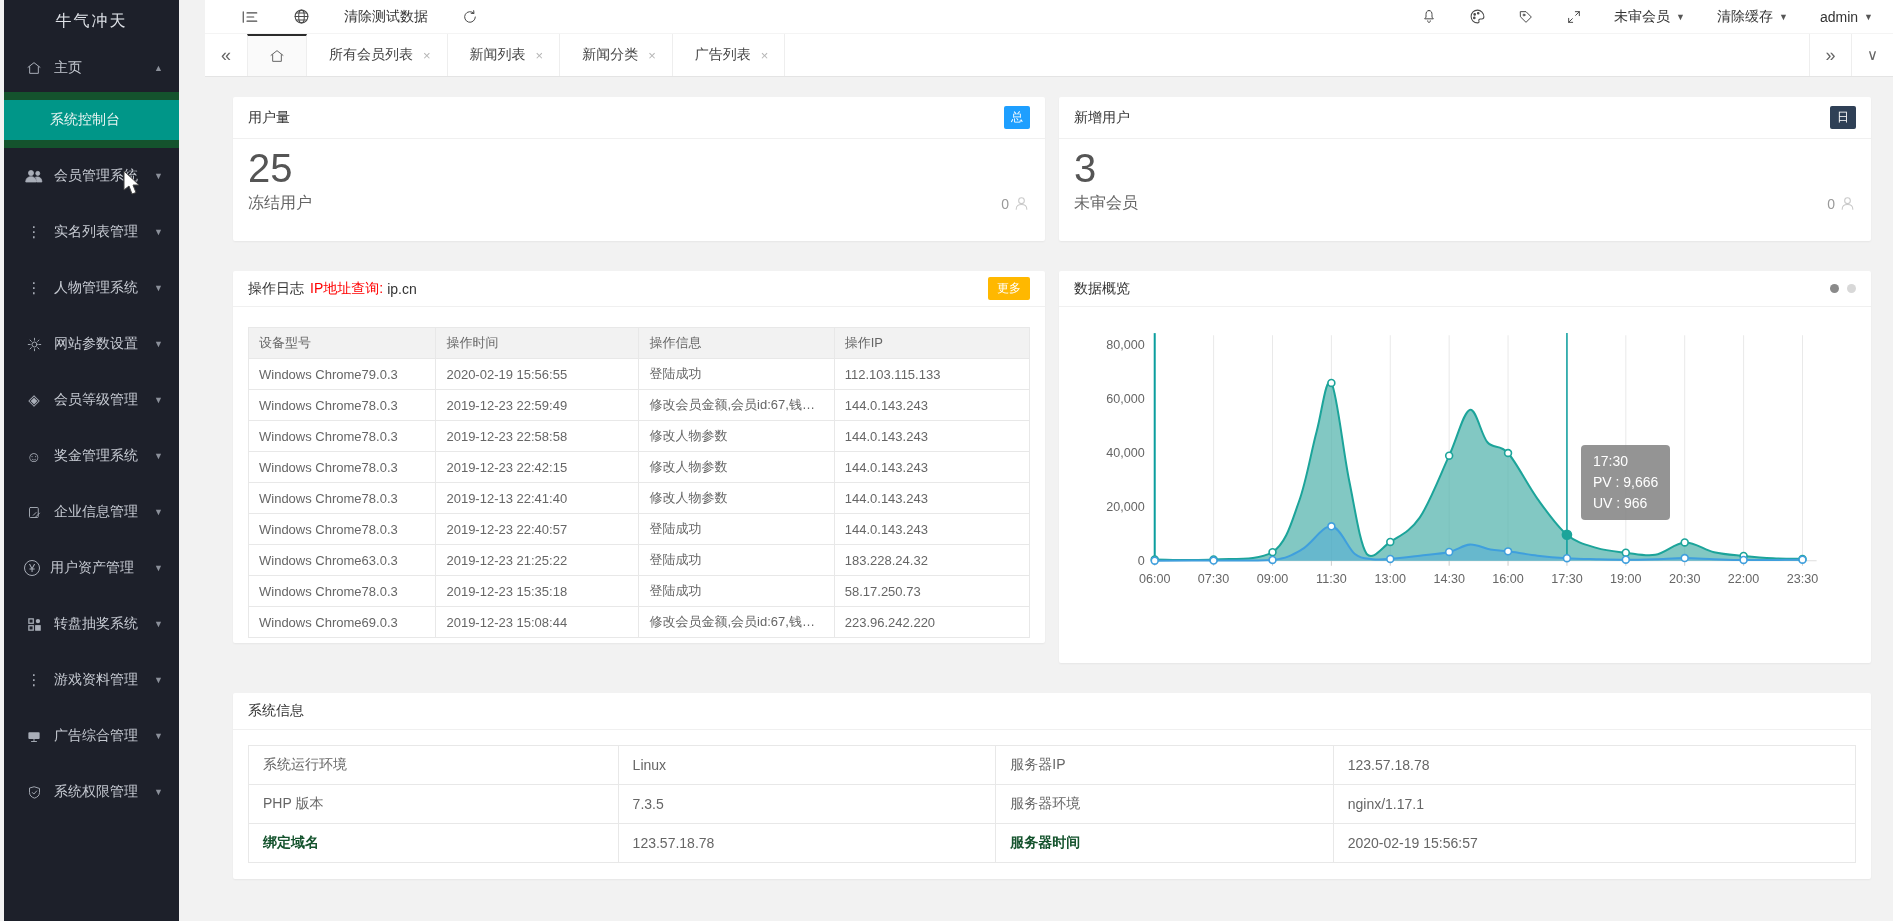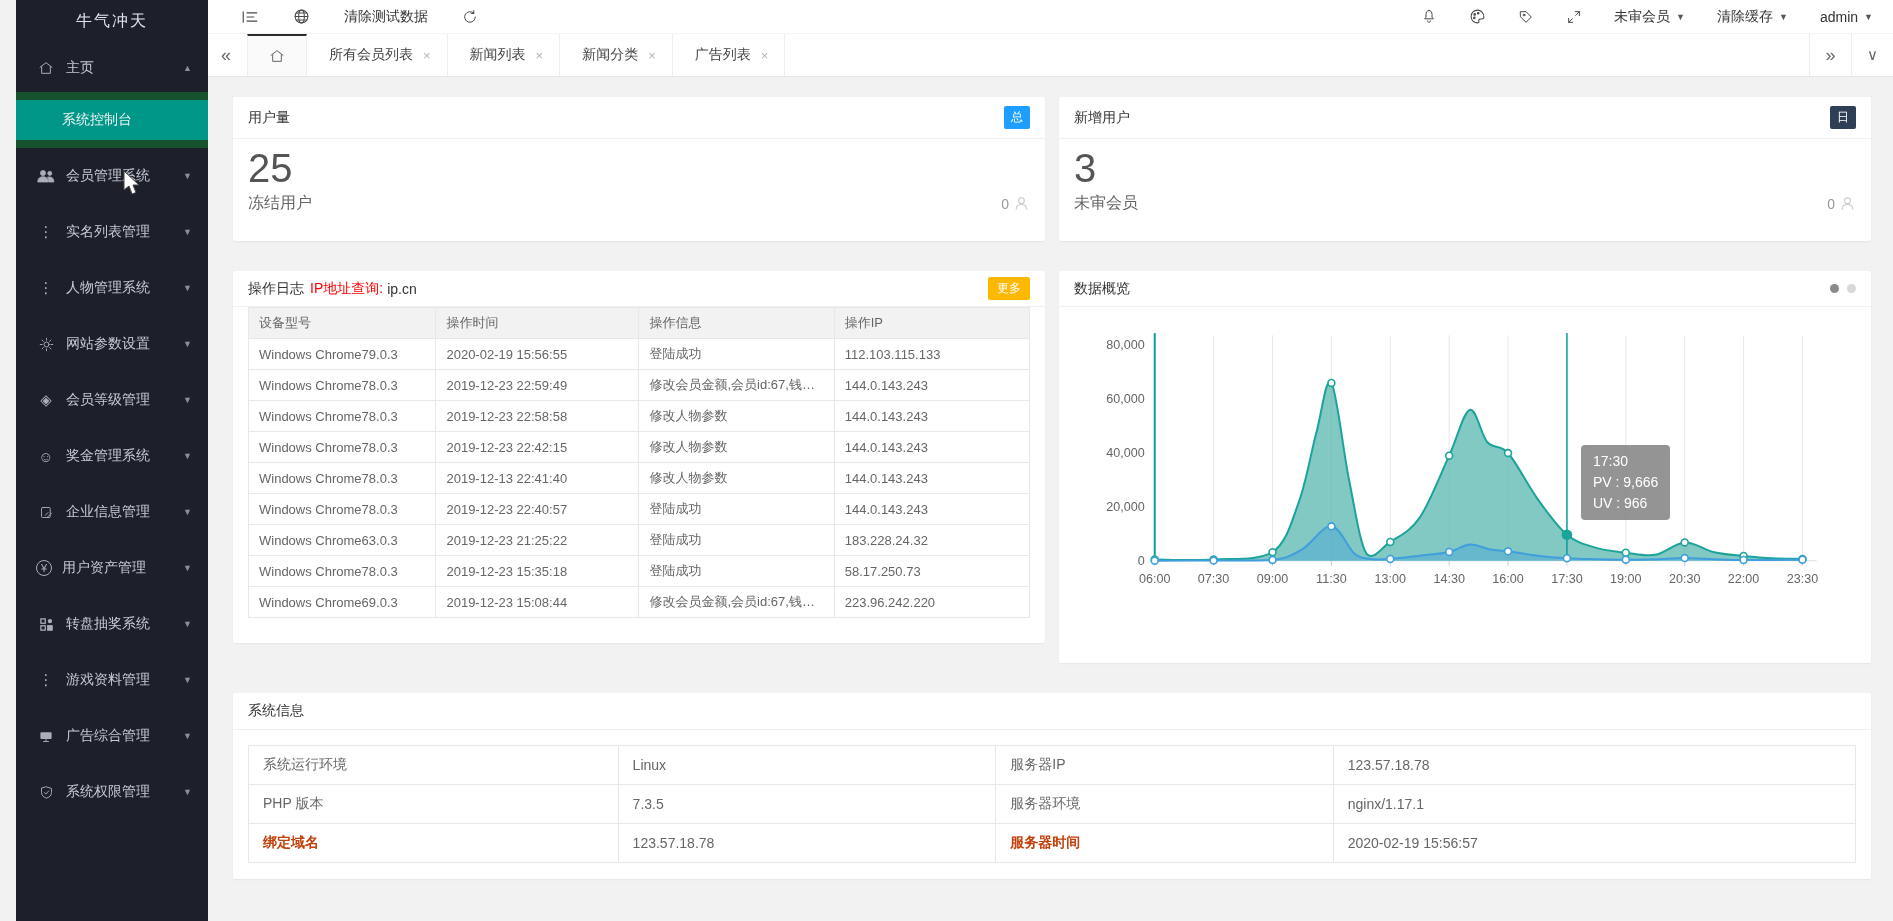--- a/index.html
+++ b/index.html
@@ -1,18 +1,18 @@
 <!DOCTYPE html>
 <html><head>
 <meta charset="utf-8">
 <style>
   * { box-sizing: border-box; margin:0; padding:0; }
   html,body { width:1893px; height:921px; overflow:hidden; font-family:"Liberation Sans","DejaVu Sans",sans-serif; background:#f2f2f2; }
   
-  .sidebar { position:fixed; left:16px; top:0; width:192px; height:921px; background:#1d202a; z-index:30; }
+  .sidebar { position:fixed; left:4px; top:0; width:175px; height:921px; background:#1d202a; z-index:30; }
   .logo { height:36px; display:flex; align-items:center; justify-content:center; color:#dfe2e8; font-size:16px; letter-spacing:2px; padding-top:6px;}
   .nav { margin-top:8px; }
   .nav-item { height:52px; display:flex; align-items:center; color:#c6cad2; font-size:14px; cursor:pointer; position:relative; padding-left:20px; }
   .nav-item .nicon { width:20px; margin-right:10px; display:flex; align-items:center; justify-content:center; color:#a9aeb8; font-size:15px; }
   .nav-item .nicon svg { stroke:#a9aeb8; }
   .nav-item .caret { position:absolute; right:16px; font-size:9px; color:#8b909a; }
   .submenu { background:#14532d; padding:8px 0; }
   .sub-item { height:40px; display:flex; align-items:center; padding-left:46px; font-size:14px; color:#e8f4f2; background:#009688; cursor:pointer; }
   .gap-item { height:56px; }
   
@@ -44,36 +44,36 @@
   .stat-num { font-size:40px; color:#555; line-height:1.15; }
   .stat-foot { display:flex; align-items:center; margin-top:2px; }
   .stat-foot .flabel { font-size:16px; color:#666; }
   .stat-foot .fright { margin-left:auto; display:flex; align-items:center; gap:4px; font-size:14px; color:#999; }
   .row2 { margin-top:30px; }
   .log-card { flex:1; height:372px; }
   .log-card .card-head { height:36px; }
   .head-red { color:#ff0000; margin-left:6px; }
   .head-link { color:#333; margin-left:4px; cursor:pointer; }
   .more-btn { margin-left:auto; background:#ffb800; color:#fff; font-size:12px; padding:3px 9px; border-radius:2px; border:none; cursor:pointer; }
-  table.log { width:calc(100% - 30px); margin:0 15px; border-collapse:collapse; table-layout:fixed; }
+  table.log { width:calc(100% - 30px); margin:20px 15px; border-collapse:collapse; table-layout:fixed; }
   table.log th { background:#f2f2f2; font-weight:normal; text-align:left; }
   table.log th, table.log td { border:1px solid #e8e8e8; height:31px; padding:0 10px; font-size:13px; color:#666; white-space:nowrap; overflow:hidden; text-overflow:ellipsis; }
   .chart-card { flex:1; height:392px; position:relative; }
   .chart-card .card-head { height:36px; }
   .dots { margin-left:auto; display:flex; gap:8px; }
   .dot { width:9px; height:9px; border-radius:50%; cursor:pointer; }
   .chart-wrap { position:relative; padding-top:10px; }
   .chart-title { text-align:center; font-size:14px; color:#666; }
   .tooltip { position:absolute; background:rgba(125,125,125,.82); border-radius:4px; padding:6px 12px; color:#fff; font-size:14px; line-height:1.5; pointer-events:none; white-space:nowrap; }
   .row3 { margin-top:30px; }
   .sys-card { height:186px; }
   .sys-card .card-head { height:37px; }
   table.sys { width:calc(100% - 30px); margin:15px 15px; border-collapse:collapse; table-layout:fixed; }
   table.sys td { border:1px solid #e8e8e8; height:39px; padding:0 14px; font-size:14px; color:#666; }
-  table.sys td.bold { font-weight:bold; color:#c2410c; }
+  table.sys td.bold { font-weight:bold; color:#14532d; }
   .cursor-arrow { position:fixed; left:121px; top:170px; z-index:99; pointer-events:none; }
   svg.lineicon { fill:none; stroke-width:1.5; stroke-linecap:round; stroke-linejoin:round; }
 </style>
 </head>
 <body>
 
 <div class="sidebar">
   <div class="logo">牛气冲天</div>
   <div class="nav">
 

